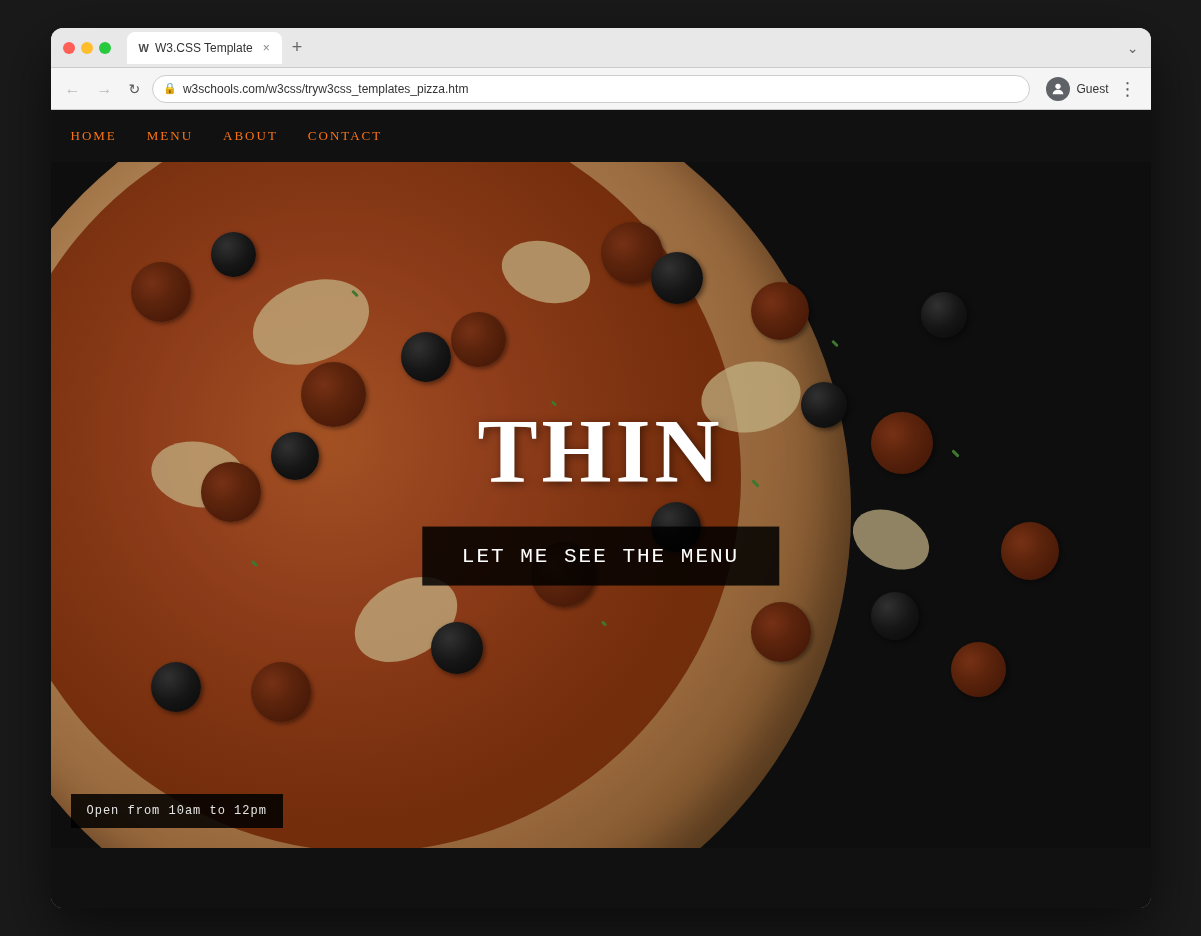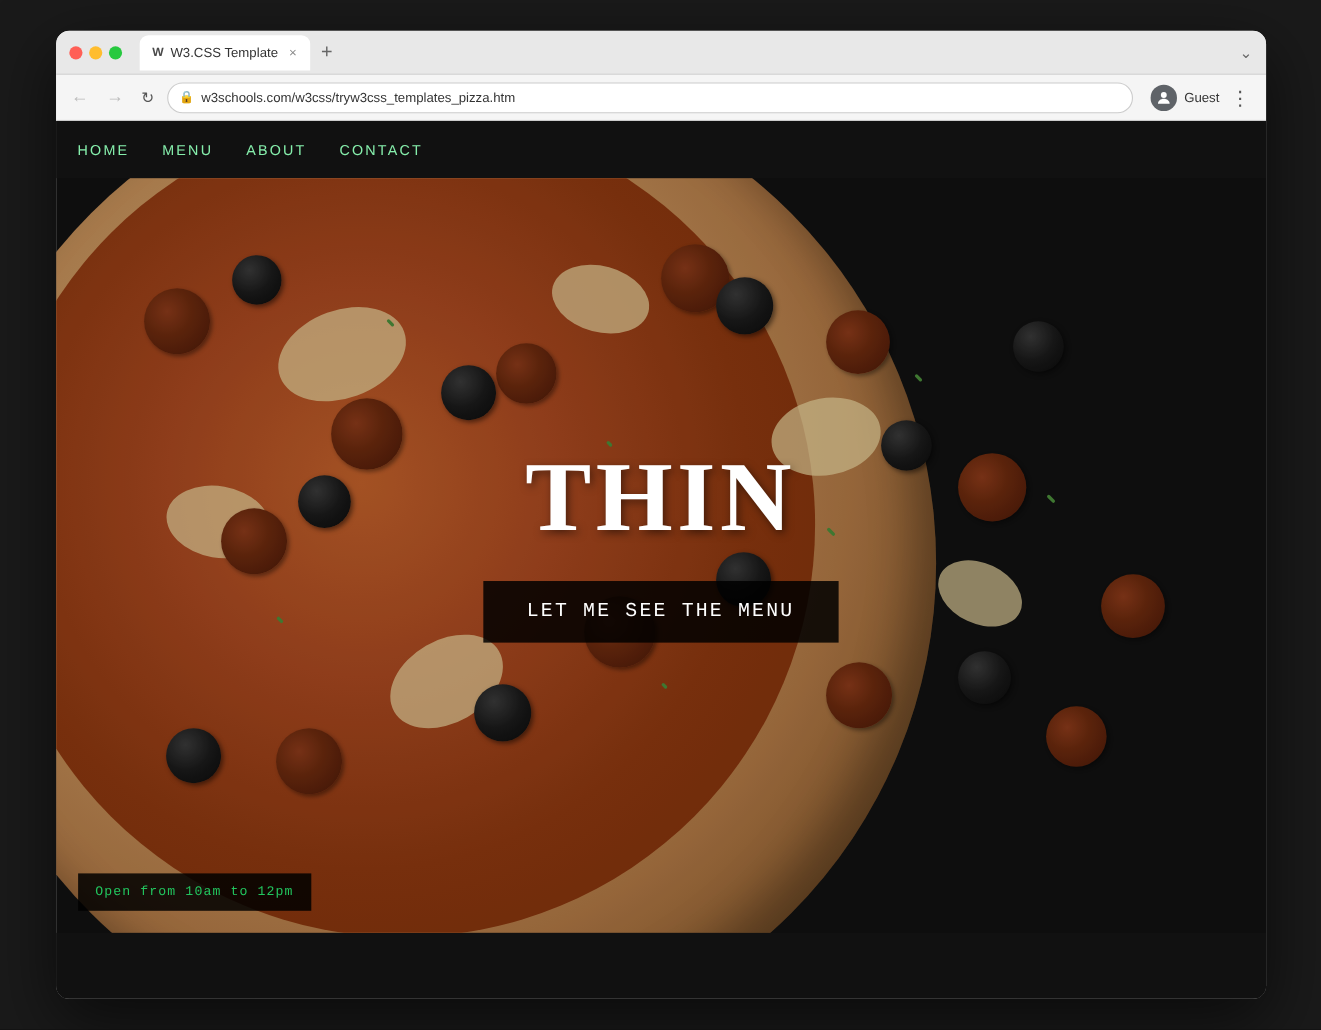--- a/index.html
+++ b/index.html
@@ -190,27 +190,27 @@
     .site-nav {
       background: #111;
       display: flex;
       align-items: center;
       padding: 0 20px;
       height: 52px;
       gap: 30px;
     }
 
     .nav-link {
-      color: #86efac;
+      color: #f97316;
       text-decoration: none;
       font-size: 13px;
       letter-spacing: 2px;
       text-transform: uppercase;
       font-weight: 400;
-      font-family: Liberation Sans, sans-serif;
+      font-family: Liberation Serif, serif;
       cursor: pointer;
     }
 
     
     .hero {
       position: relative;
       flex: 1;
       overflow: hidden;
       min-height: 590px;
     }
@@ -309,34 +309,34 @@
       font-family: 'Comic Sans MS', 'Chalkboard SE', cursive;
       letter-spacing: 4px;
     }
 
     .hero-cta {
       margin-top: 30px;
       display: inline-block;
       background: rgba(0,0,0,0.85);
       color: #fff;
       padding: 18px 40px;
-      font-size: 18px;
+      font-size: 21px;
       letter-spacing: 2px;
       text-transform: uppercase;
       font-family: 'Courier New', monospace;
       cursor: pointer;
       border: none;
     }
 
     .hero-badge {
       position: absolute;
       bottom: 20px;
       left: 20px;
       background: rgba(0,0,0,0.85);
-      color: #22c55e;
+      color: #e5e5e5;
       padding: 10px 16px;
       font-size: 12px;
       letter-spacing: 1px;
       font-family: 'Courier New', monospace;
       z-index: 10;
     }
 
     
     .site-footer {
       background: #111;

